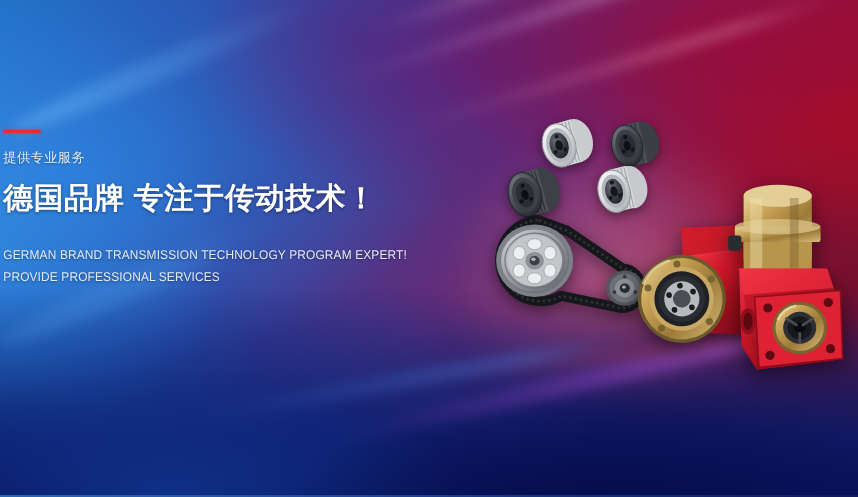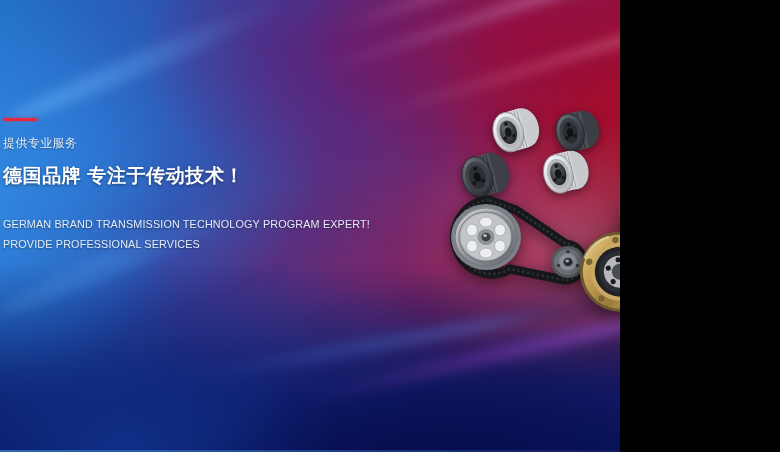--- a/index.html
+++ b/index.html
@@ -2,21 +2,21 @@
 <html><head>
 <meta charset="utf-8">
 <style>
   html, body {
     margin: 0;
     padding: 0;
     background: #000;
   }
   #banner {
     position: relative;
-    width: 620px;
+    width: 780px;
     height: 452px;
     overflow: hidden;
     font-family: "Liberation Sans", sans-serif;
     background: #1c1f5a;
   }
 
   
   .bg-layer { position:absolute; inset:0; }
 
   .bg-base {
@@ -93,21 +93,21 @@
   .red-rule {
     width: 34px; height: 3px; background: #e8283c; margin-bottom: 16px;
     box-shadow: 0 0 3px rgba(232,40,60,.6);
   }
   .eyebrow {
     font-size: 12px; color: #e9eef7; letter-spacing: .4px;
     line-height: 1; margin-bottom: 17px;
     text-shadow: 0 1px 2px rgba(0,0,0,.35);
   }
   .headline {
-    font-size: 19px; font-weight: bold; color: #ffffff;
+    font-size: 27px; font-weight: bold; color: #ffffff;
     letter-spacing: .6px; line-height: 1.05; white-space: nowrap;
     text-shadow: 0 1px 3px rgba(0,0,0,.45);
   }
   .sub-en {
     margin-top: 28px;
     font-size: 11.5px; color: #e4ecf8; line-height: 20px;
     letter-spacing: .15px;
     transform: scaleX(.94); transform-origin: left center;
     text-shadow: 0 1px 2px rgba(0,0,0,.40);
     white-space: nowrap;

